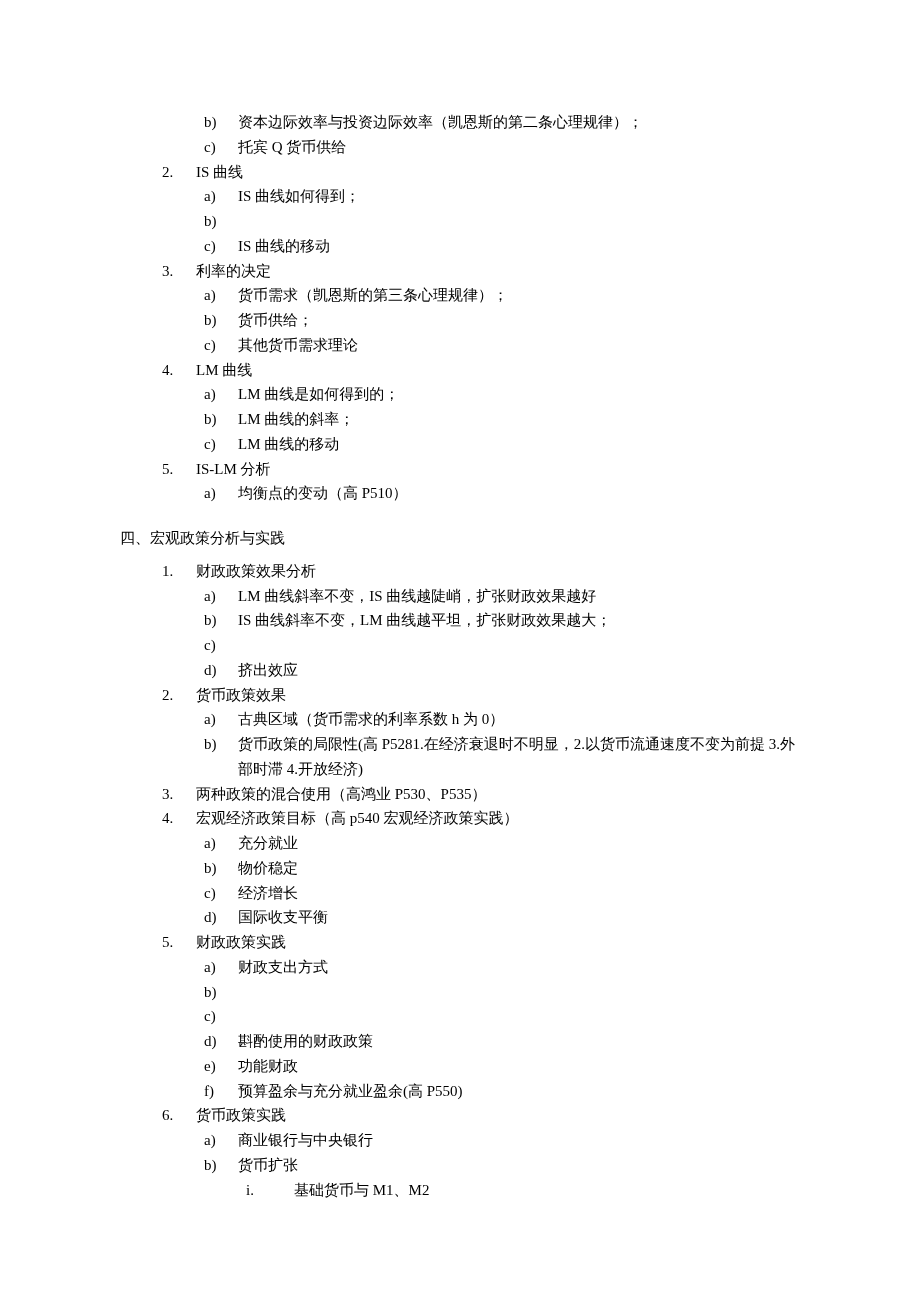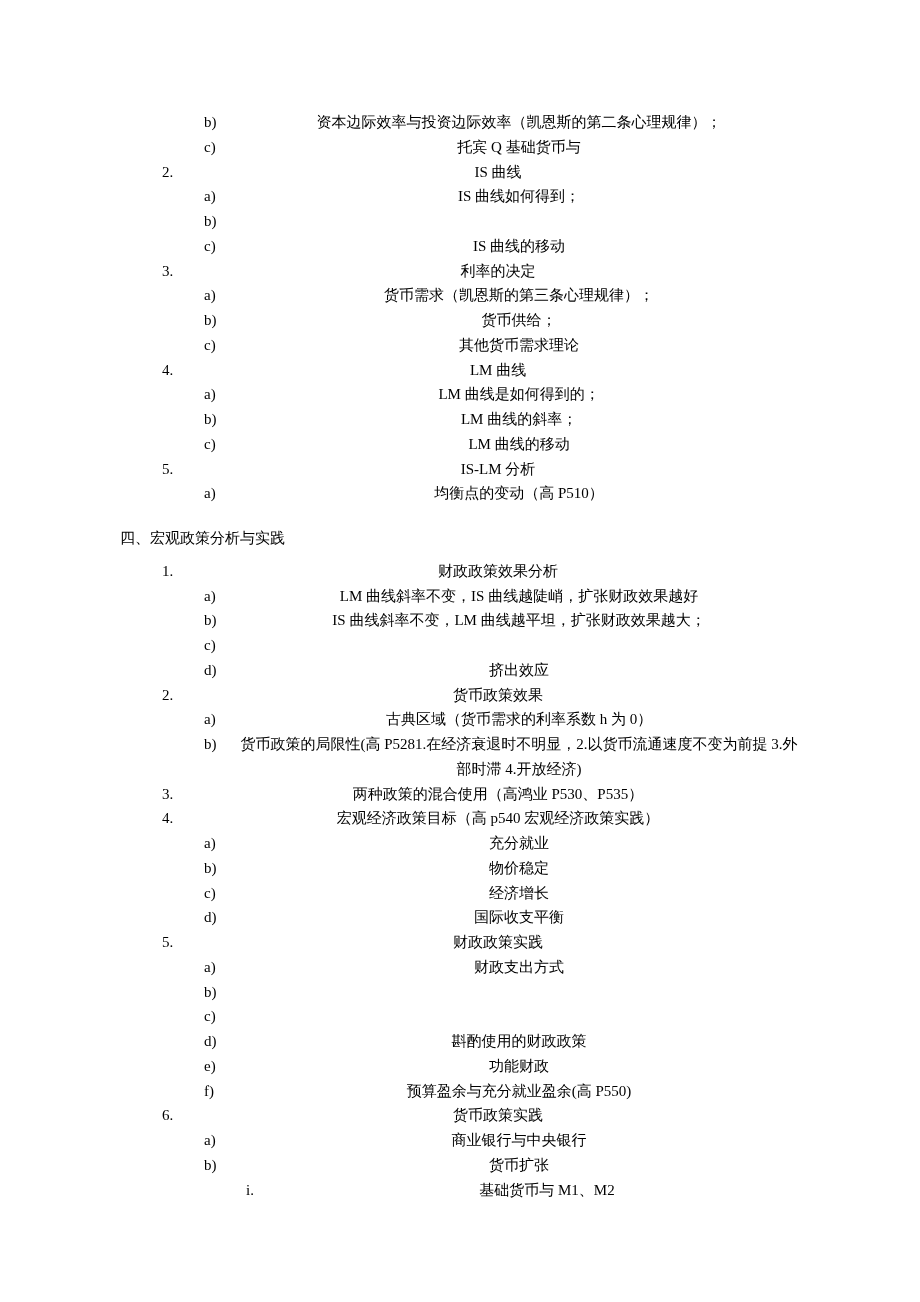--- a/index.html
+++ b/index.html
@@ -27,36 +27,36 @@
       align-items: baseline;
     }
     .marker {
       flex: 0 0 auto;
       text-align: left;
       font-family: "Times New Roman", serif;
     }
     .marker-sub { width: 34px; }
     .marker-num { width: 34px; font-family: "Times New Roman", serif; }
     .marker-nested { width: 48px; font-family: "Times New Roman", serif; }
-    .text { flex: 1; text-align: center; }
+    .text { flex: 1; }
     .section-header {
       margin-top: 20px;
       margin-bottom: 8px;
     }
   </style>
 </head>
 <body>
 
 <div class="level-sub item-line">
   <span class="marker marker-sub">b)</span>
   <span class="text">资本边际效率与投资边际效率（凯恩斯的第二条心理规律）；</span>
 </div>
 <div class="level-sub item-line">
   <span class="marker marker-sub">c)</span>
-  <span class="text">托宾 Q 基础货币与</span>
+  <span class="text">托宾 Q 货币供给</span>
 </div>
 
 <div class="level-num item-line">
   <span class="marker marker-num">2.</span>
   <span class="text">IS 曲线</span>
 </div>
 <div class="level-sub item-line">
   <span class="marker marker-sub">a)</span>
   <span class="text">IS 曲线如何得到；</span>
 </div>

